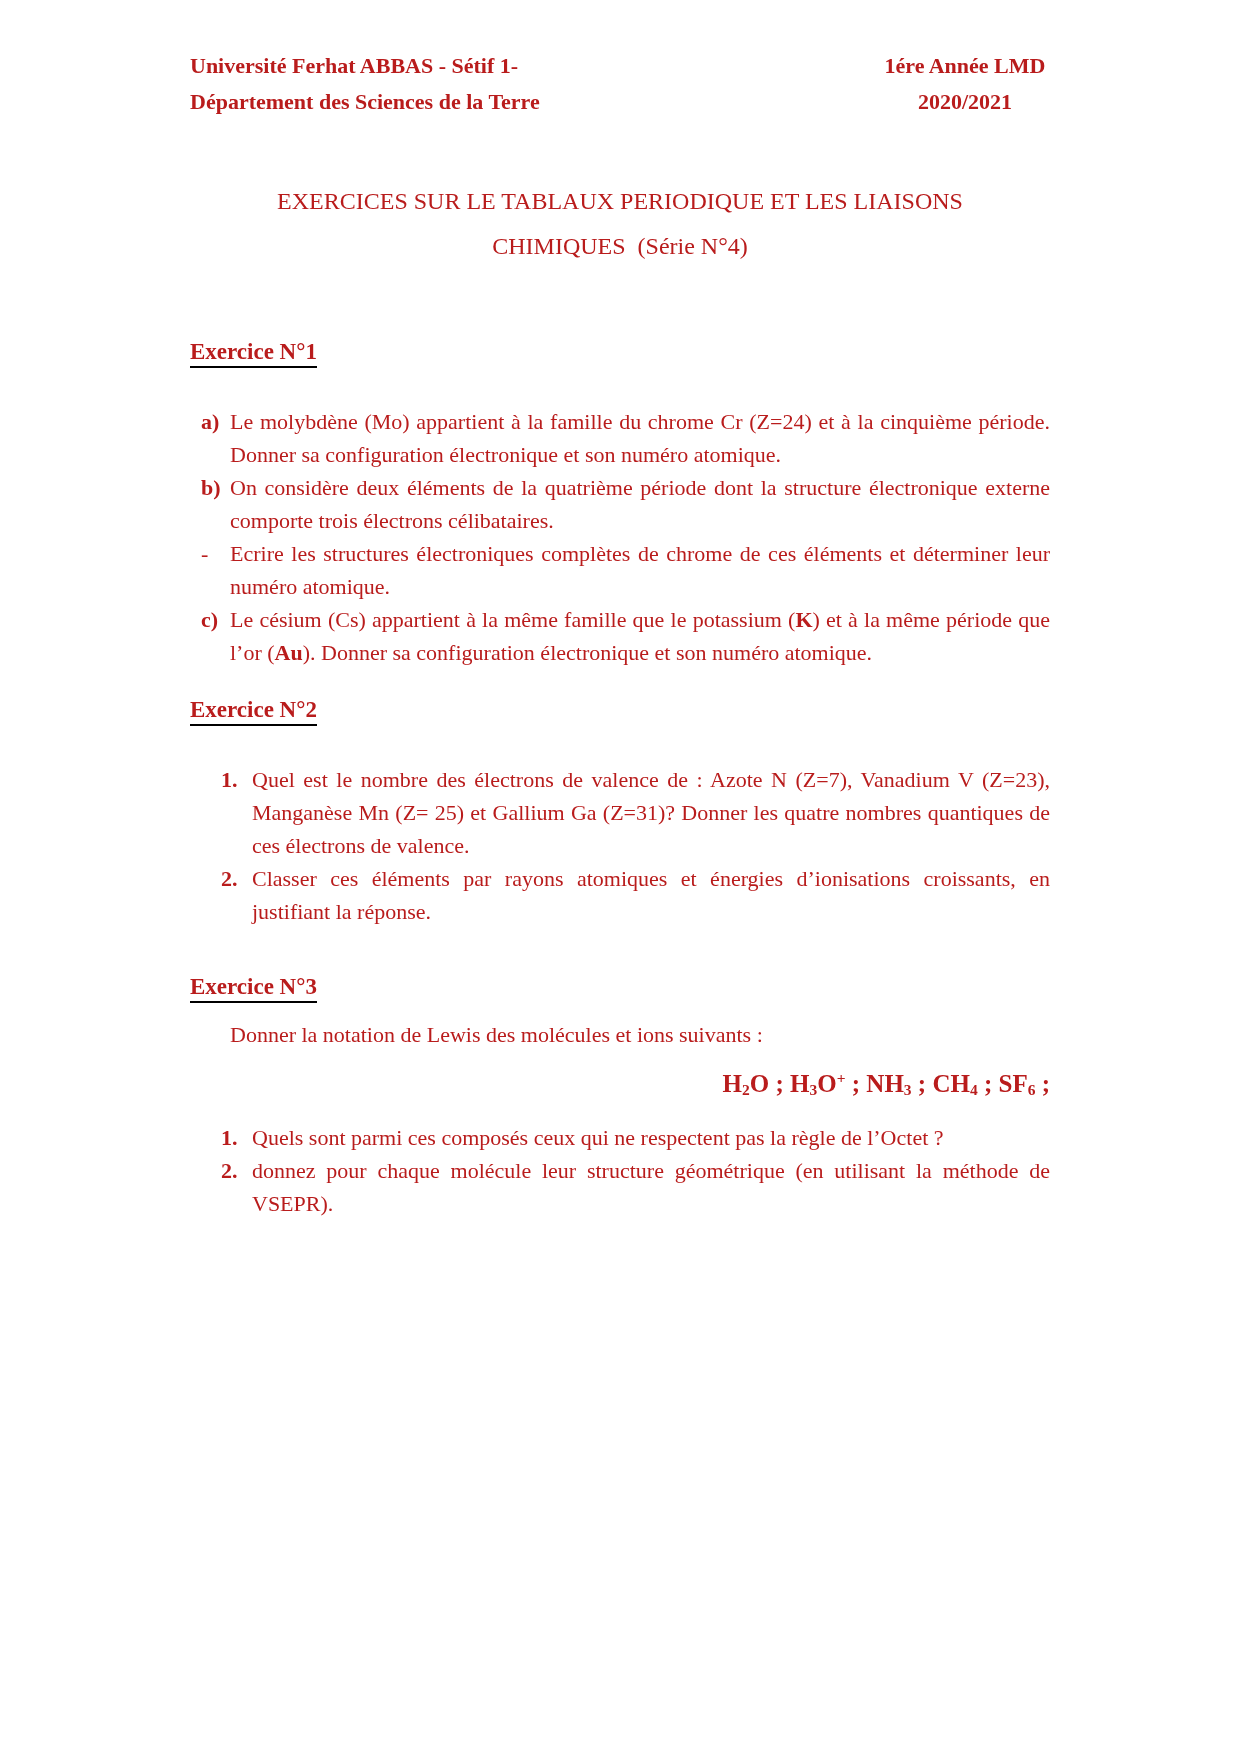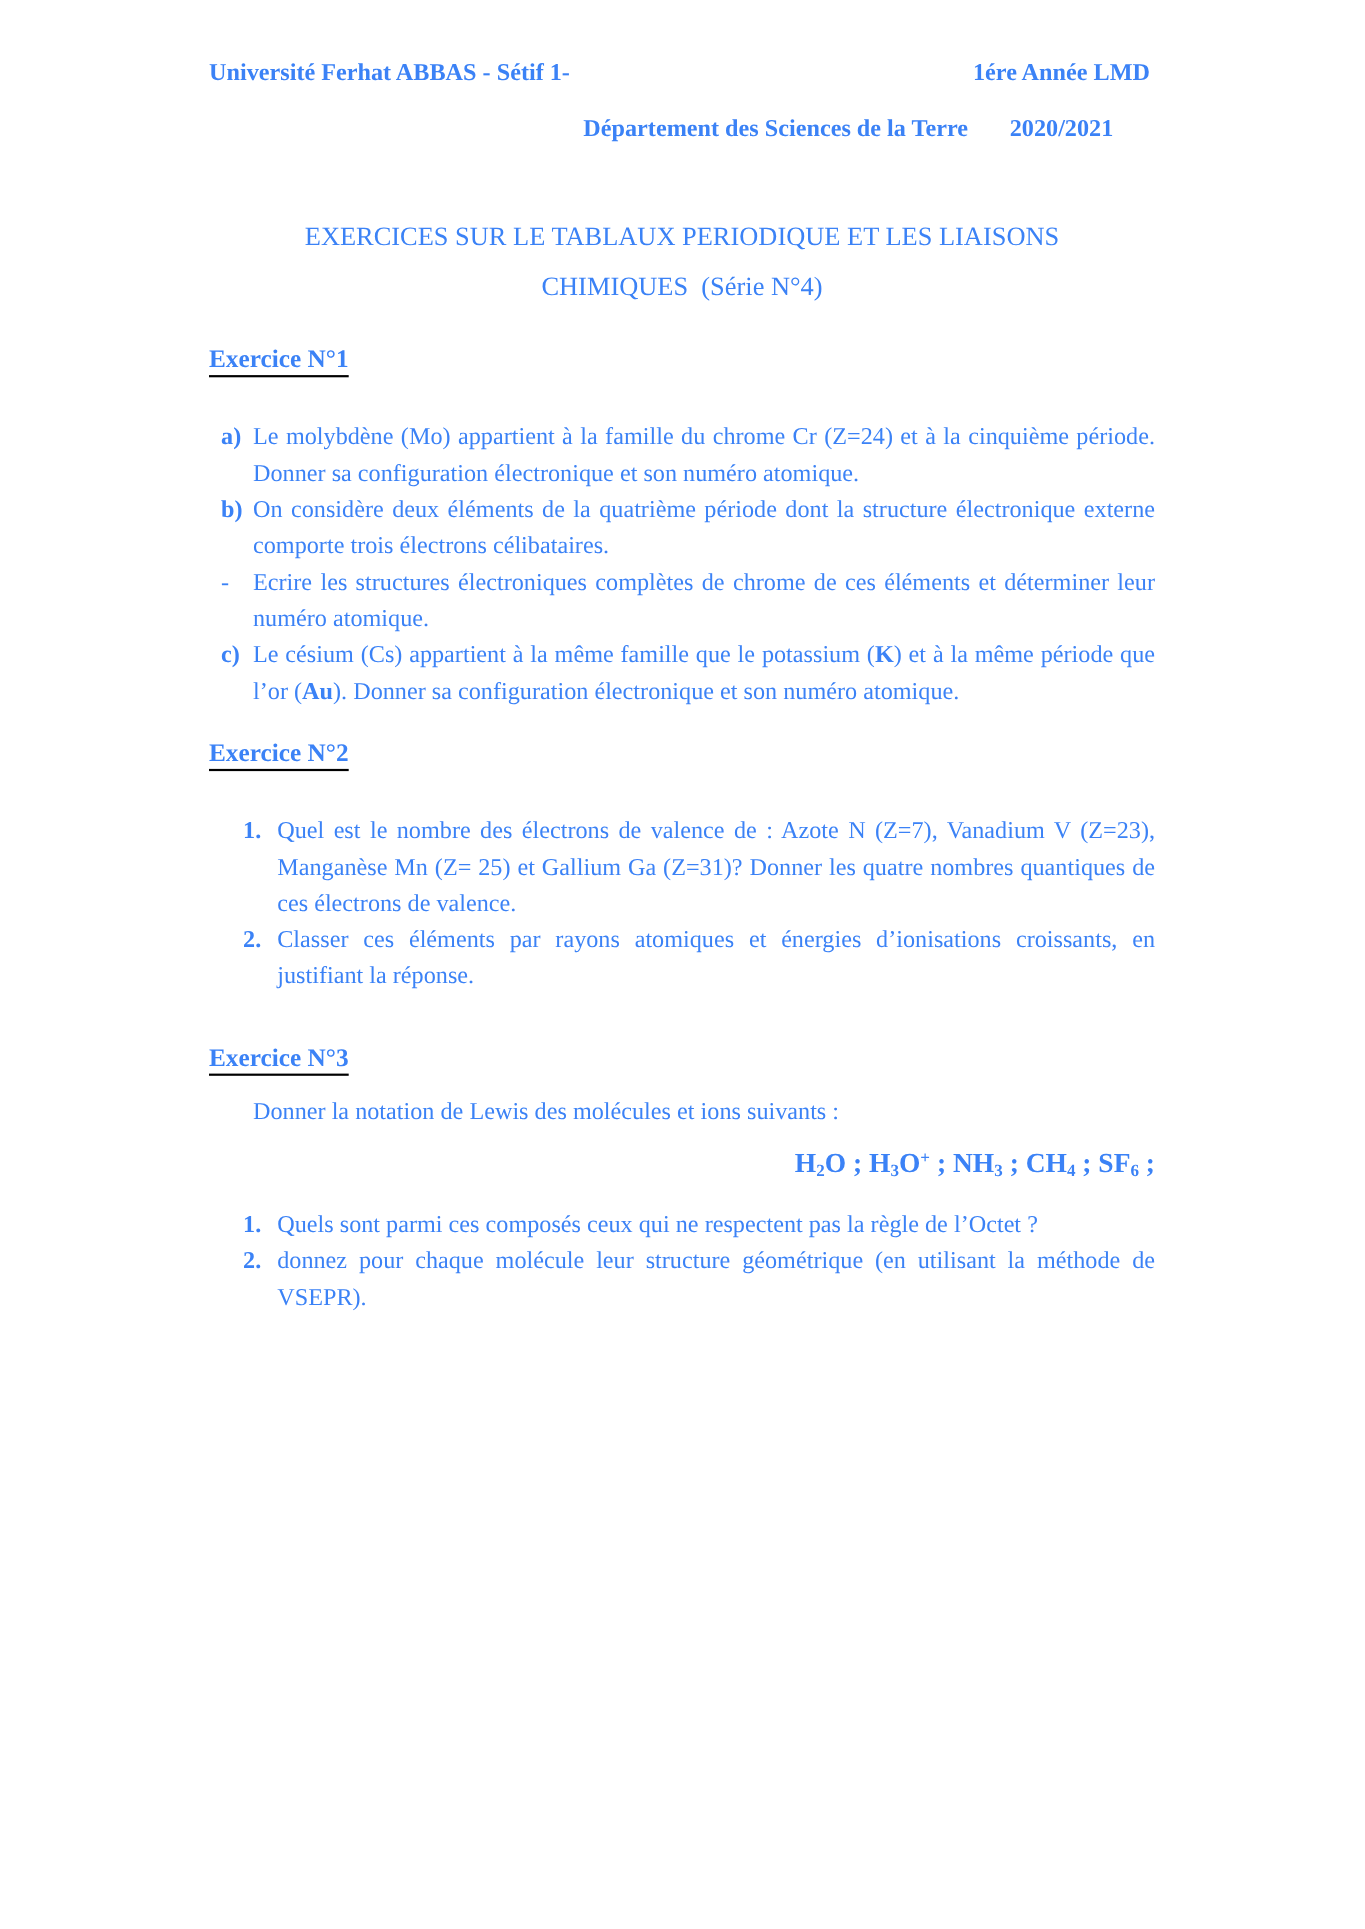--- a/index.html
+++ b/index.html
@@ -1,35 +1,35 @@
 <!DOCTYPE html>
 <html><head>
 <meta charset="utf-8">
 <style>
   html, body { margin: 0; padding: 0; background: #ffffff; }
   .page {
     position: relative;
     width: 1241px;
     height: 1754px;
     background: #ffffff;
-    color: #3b82f6;
+    color: #b91c1c;
     font-family: "Liberation Serif", "DejaVu Serif", serif;
     box-sizing: border-box;
     padding: 52px 191px 0 190px;
     overflow: hidden;
   }
   
   .header-row {
     display: flex;
     justify-content: space-between;
     font-weight: bold;
     font-size: 22px;
     line-height: 28px;
   }
-  .header-row + .header-row { margin-top: 23px; justify-content: flex-end; }
+  .header-row + .header-row { margin-top: 8px; }
   .hdr-right { width: 170px; text-align: center; }
   .hdr-right.center { text-align: center; }
 
   
   .doc-title {
     margin-top: 63px;
     text-align: center;
     font-weight: normal;
     font-size: 24px;
     line-height: 45px;
@@ -39,21 +39,21 @@
   
   .section-heading {
     font-size: 23px;
     font-weight: bold;
     line-height: 30px;
   }
   .section-heading > span {
     border-bottom: 2px solid #000;
     padding-bottom: 2px;
   }
-  .mt-ex1 { margin-top: 28px; }
+  .mt-ex1 { margin-top: 68px; }
   .mt-ex2 { margin-top: 26px; }
   .mt-ex3 { margin-top: 44px; }
 
   
   .list { font-size: 22px; line-height: 33px; }
   .list.after-heading { margin-top: 38px; }
   .item { display: flex; }
   .item .marker {
     box-sizing: border-box;
     font-weight: bold;

